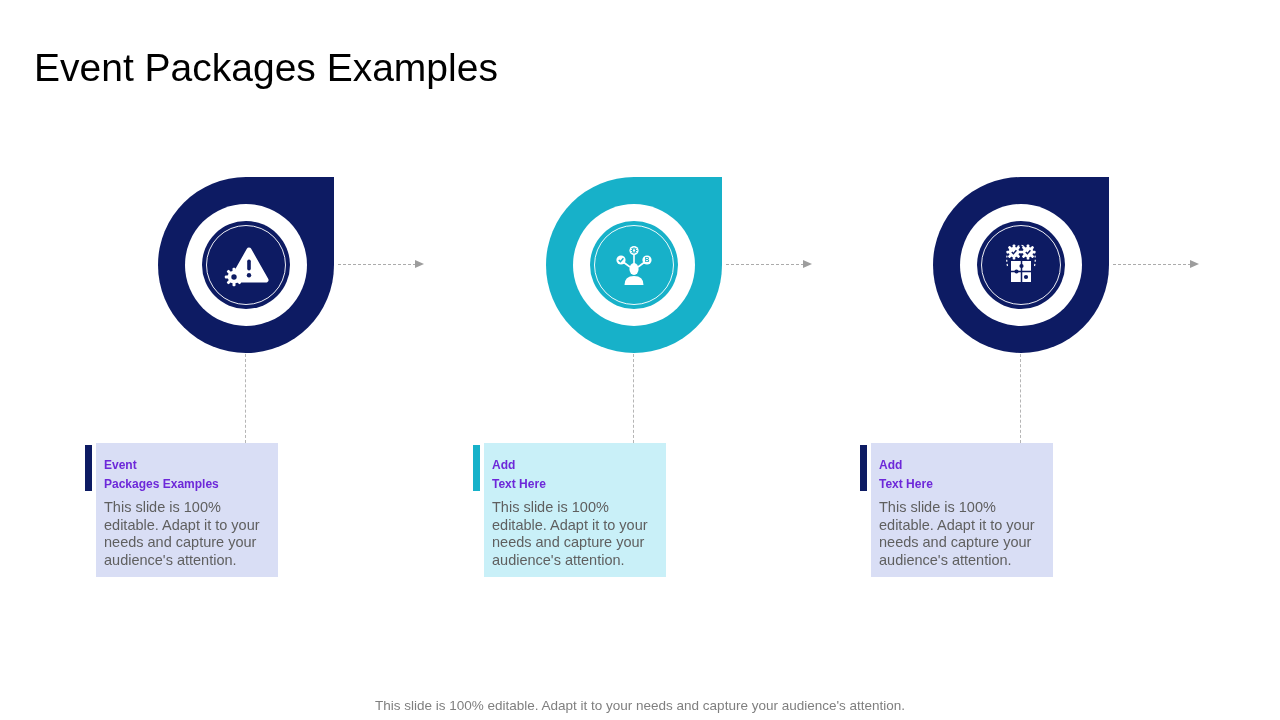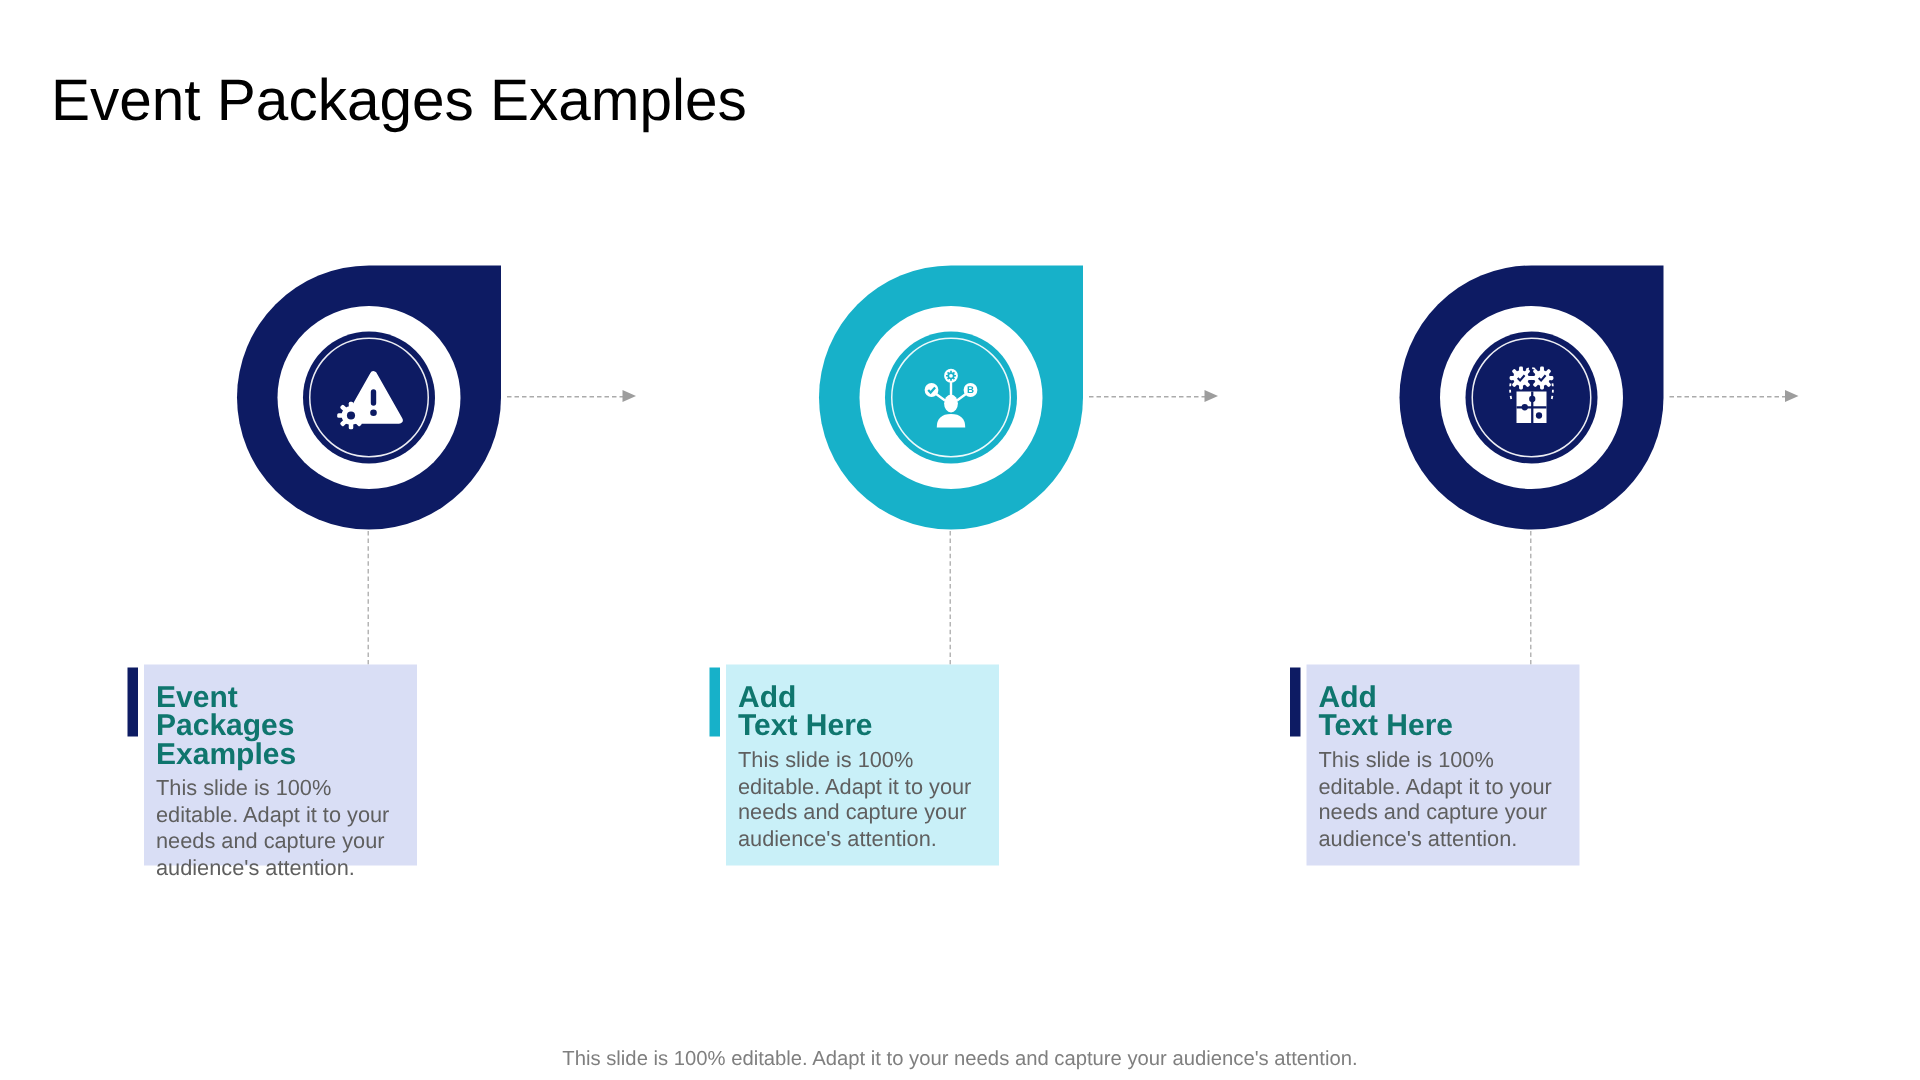--- a/index.html
+++ b/index.html
@@ -60,21 +60,21 @@
   
   .accent-bar { position:absolute; left:0; top:445px; width:7px; height:46px; }
   .theme-navy .accent-bar { background:#0d1b63; }
   .theme-teal .accent-bar { background:#17b1c9; }
   .textbox {
     position:absolute; left:11px; top:443px; width:182px; height:134px;
     box-sizing:border-box; padding:13px 9px 0 8px;
   }
   .theme-navy .textbox { background:#d9def5; }
   .theme-teal .textbox { background:#c9f0f8; }
-  .box-heading { font-size:20px; font-weight:bold; line-height:19px; color:#0f766e; }
+  .box-heading { font-size:12px; font-weight:bold; line-height:19px; color:#6d28d9; }
   .box-body { margin-top:5px; font-size:14.5px; line-height:17.5px; color:#5f5f5f; }
 
   
   .footer {
     position:absolute; left:0; top:698px; width:100%;
     text-align:center; font-size:13.5px; color:#7f7f7f;
   }
 </style>
 </head>
 <body>

